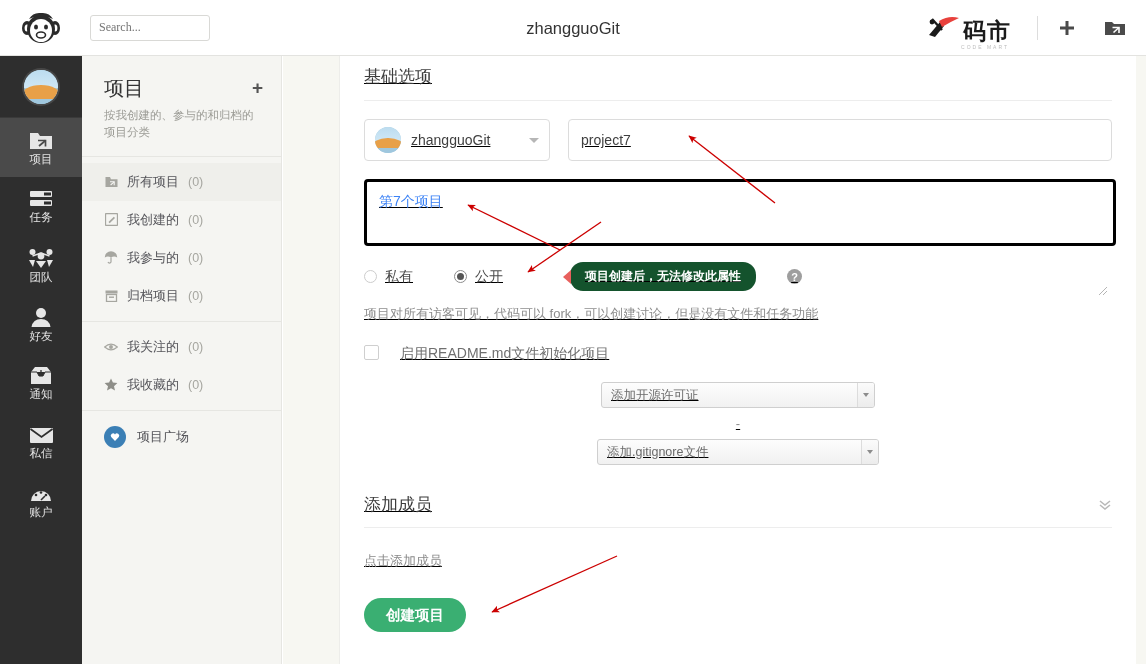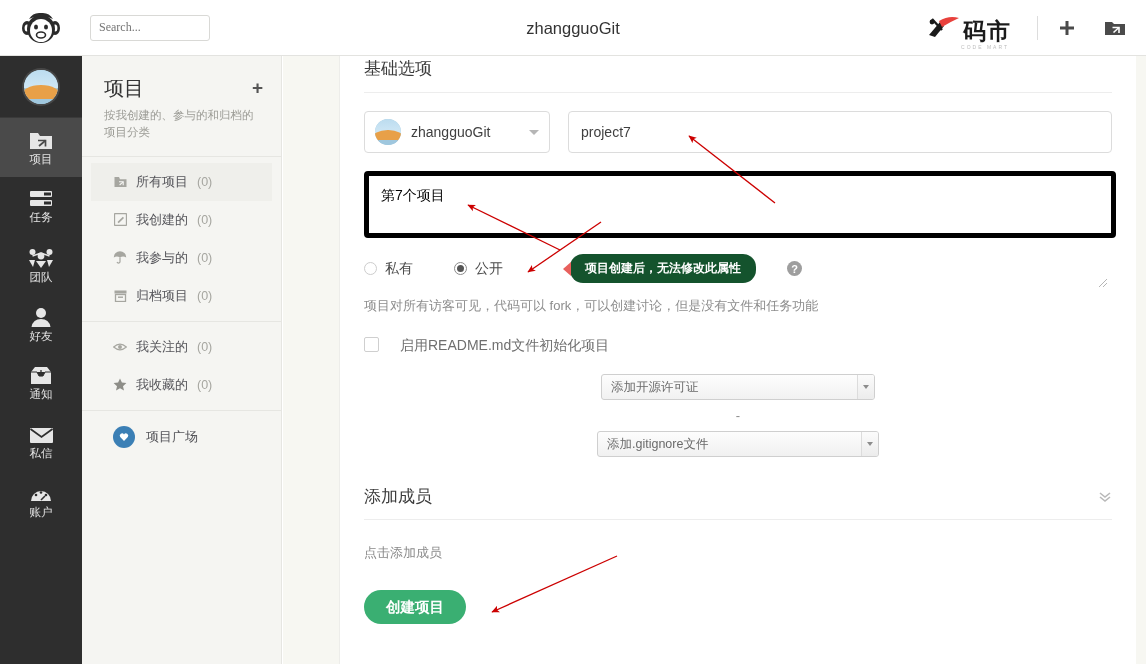--- a/index.html
+++ b/index.html
@@ -72,65 +72,65 @@
   
   #panel {
     position:absolute; left:82px; top:56px; width:200px; height:608px;
     background:#f5f5f2; border-right:1px solid #e6e6e2;
   }
   #panel-head { padding:22px 18px 14px 22px; }
   #panel-title-row { display:flex; align-items:flex-start; justify-content:space-between; }
   #panel-title { font-size:20px; color:#333; line-height:1; }
   #panel-add { font-size:19px; color:#555; cursor:pointer; line-height:1; font-weight:bold; }
   #panel-sub { margin-top:9px; font-size:11.5px; color:#9b9b95; line-height:1.5; width:150px; }
-  .panel-group { border-top:1px solid #e6e6e2; padding:6px 9px; }
+  .panel-group { border-top:1px solid #e6e6e2; padding:6px 0; }
   .panel-item {
     height:38px; display:flex; align-items:center; padding:0 0 0 22px; gap:9px;
     font-size:13px; color:#55555a; cursor:pointer;
   }
   .panel-item.active { background:#efefeb; }
   .panel-item .pi-icon { width:14px; height:14px; display:flex; align-items:center; justify-content:center; color:#9a9a94; }
   .panel-item .pi-count { color:#a6a6a0; font-size:12.5px; }
   .panel-item.plaza { gap:11px; padding-top:2px; }
   .plaza-badge {
     width:22px; height:22px; border-radius:50%; background:#3b7fb5;
     display:flex; align-items:center; justify-content:center; color:#fff; font-size:11px;
   }
 
   
   #gutter {
     position:absolute; left:283px; top:56px; width:57px; height:608px; background:#f7f7f2;
     border-right:1px solid #ededea;
   }
   #rightstrip { position:absolute; left:1136px; top:56px; width:10px; height:608px; background:#f7f7f2; }
   #content {
-    position:absolute; left:340px; top:43px; width:796px; height:608px;
-    background:#fff; overflow:hidden;
+    position:absolute; left:340px; top:51px; width:796px; height:608px;
+    background:#fff; overflow:hidden;text-decoration:underline;
   }
   .sec-title { font-size:17px; color:#3d3d3d; padding:14px 24px 12px 24px; }
   .sec-divider { height:1px; background:#ededed; margin:0 24px; }
 
   .form-row { display:flex; gap:18px; padding:18px 24px 0 24px; }
   .owner-select {
     width:186px; height:42px; border:1px solid #dcdcdc; border-radius:4px; background:#fff;
     display:flex; align-items:center; padding:0 10px; gap:10px; cursor:pointer;
   }
   .owner-select .av { width:26px; height:26px; }
   .owner-name { font-size:14px; color:#3f3f3f; flex:1; }
   .caret-down { width:0; height:0; border-left:5px solid transparent; border-right:5px solid transparent;
                 border-top:5px solid #b6b6b6; }
   .name-input {
     flex:1; height:42px; border:1px solid #dcdcdc; border-radius:4px; background:#fff;
     font-size:14px; color:#3f3f3f; padding:0 12px; outline:none;
     font-family:"Liberation Sans",sans-serif;
   }
   .desc-area {
     margin:18px 24px 0 24px; width:752px; height:67px;
-    border:5px solid #000000; border-radius:4px; background:#fff;
-    font-size:14px; color:#000000; padding:10px 12px; outline:none; resize:none;
+    border:3px solid #000000; border-radius:4px; background:#fff;
+    font-size:14px; color:#3b82f6; padding:10px 12px; outline:none; resize:none;
     font-family:"Liberation Sans",sans-serif; line-height:1.4; display:block;
   }
   .resize-grip { position:absolute; right:28px; top:235px; width:10px; height:10px; pointer-events:none; }
 
   .radio-row { display:flex; align-items:center; padding:16px 24px 0 24px; gap:15px; position:relative; }
   .radio-opt { display:flex; align-items:center; gap:8px; cursor:pointer; margin-right:26px; }
   .radio-dot { width:13px; height:13px; border-radius:50%; border:1px solid #cdcdcd; background:#fff;
                display:flex; align-items:center; justify-content:center; }
   .radio-dot.on { border-color:#8c8c8c; }
   .radio-dot.on::after { content:""; width:7px; height:7px; border-radius:50%; background:#555; }

